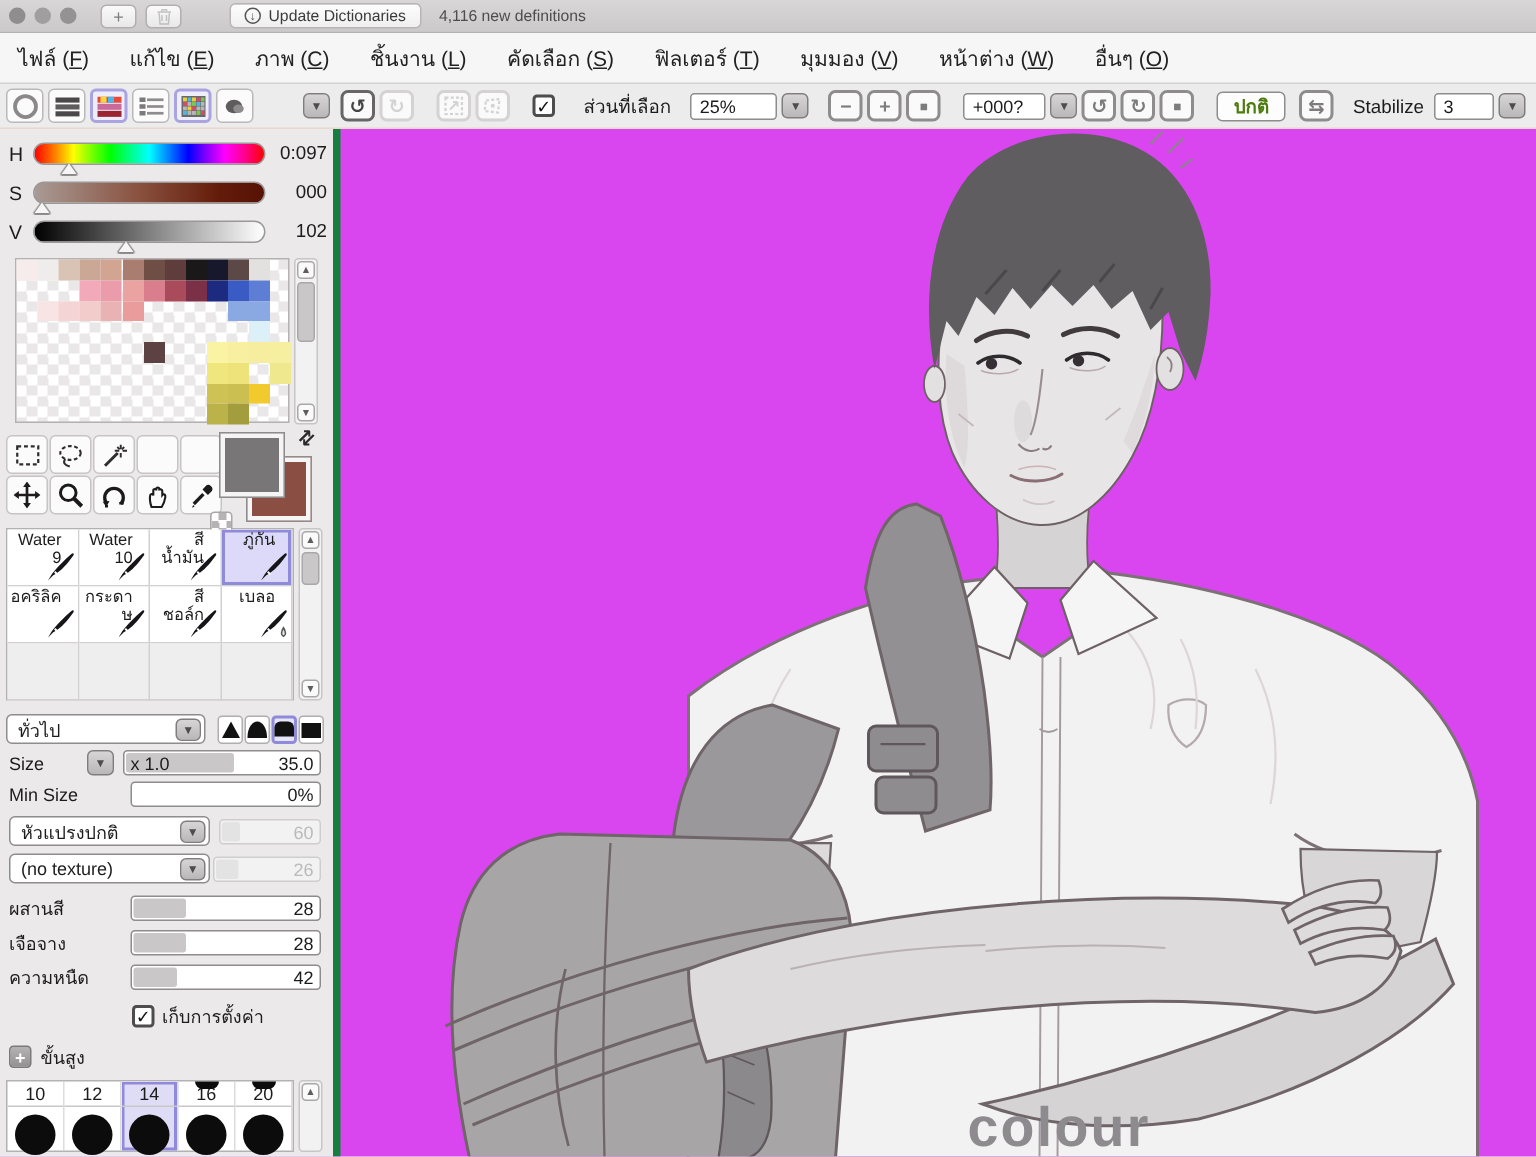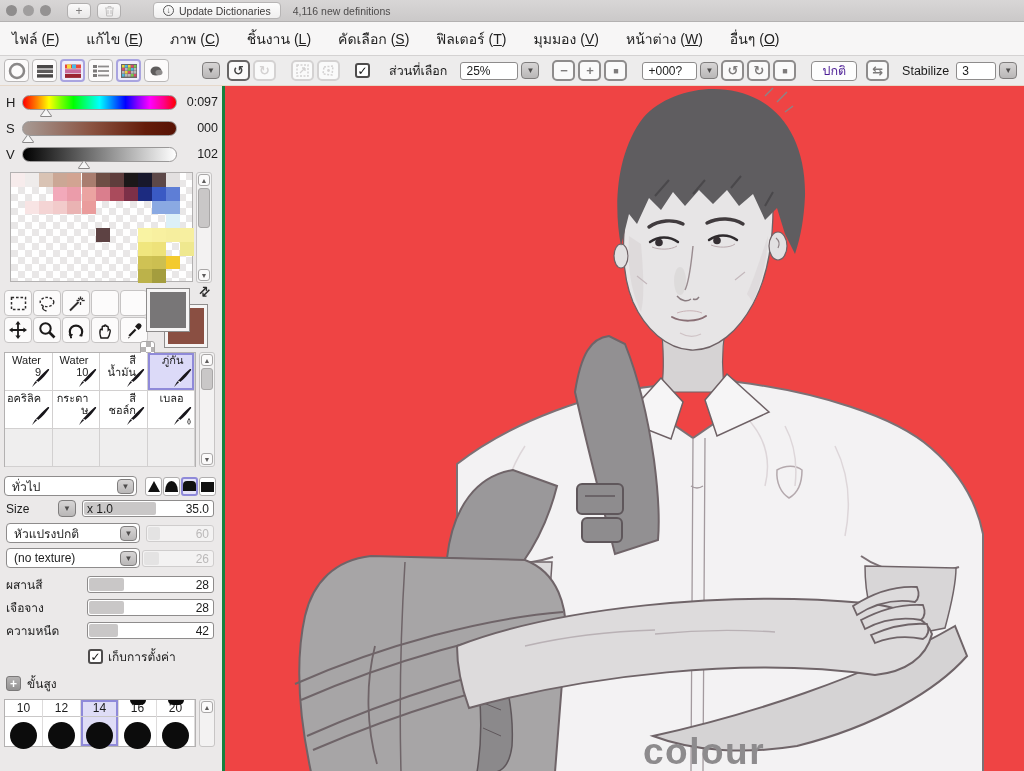--- a/index.html
+++ b/index.html
@@ -37,26 +37,26 @@
   .gbtn.dis  { border-color:#d4d2d2; color:#d4d2d2; }
   .ddbtn { width:18px; height:17px; border:1px solid #7f7d7d; border-radius:4px;
     background:linear-gradient(#d7d5d5,#b9b7b7); color:#4e4c4c; font-size:8px;
     display:flex; align-items:center; justify-content:center; flex:none; }
   .field { height:18px; background:#fff; border:1px solid #8e8c8c; border-radius:3px;
     font-size:12px; color:#1c1c1c; display:flex; align-items:center; padding:0 5px; }
   .chk { width:15px; height:15px; background:#fff; border:2px solid #4e4c4c; border-radius:3px;
     font-size:12px; font-weight:bold; color:#111; display:flex; align-items:center; justify-content:center; flex:none; }
   .tlabel { font-size:12.5px; color:#1c1c1c; white-space:nowrap; }
   .wbtn { height:20px; padding:0 10px; background:#fdfdfd; border:1px solid #8e8c8c; border-radius:4px;
-    font-size:12.5px; color:#4c1d95; display:flex; align-items:center; flex:none; }
+    font-size:12.5px; color:#4d7c0f; display:flex; align-items:center; flex:none;font-weight:bold; }
 
   
   .main { flex:1; display:flex; border-top:1px solid #e6d8ca; min-height:0; }
   .panel { width:222px; flex:none; background:#ebe9e9; padding:3px 0 0 0; position:relative; overflow:hidden; }
-  .canvas { flex:1; background:#ef4444; border-left:3px solid #15803d; position:relative; overflow:hidden; }
+  .canvas { flex:1; background:#d946ef; border-left:5px solid #15803d; position:relative; overflow:hidden; }
 
   
   .hsvrow { height:26px; display:flex; align-items:center; padding:0 4px 0 6px; }
   .hsvlabel { width:12px; font-size:13px; color:#1c1c1c; }
   .slider { flex:1; height:15px; border:1px solid #9a9898; border-radius:8px; position:relative; margin:0 4px; }
   .slider .marker { position:absolute; bottom:-7px; width:0; height:0; margin-left:-5px;
     border-left:5px solid transparent; border-right:5px solid transparent; border-bottom:7px solid #f6f6f6;
     filter:drop-shadow(0 1px 0 #8a8888) drop-shadow(1px 0 0 #8a8888) drop-shadow(-1px 0 0 #8a8888); }
   .hsvval { width:37px; text-align:right; font-size:12.5px; color:#1c1c1c; }
 
@@ -526,20 +526,26 @@
       <div class="srow">
         <span class="slabel" style="width:52px">Size</span>
         <span class="ddbtn" style="margin-right:6px">▼</span>
         <span class="vfield">
           <span class="fillbar" style="width: 55%;"></span>
           <span class="ltext">x 1.0</span>
           <span class="vtext">35.0</span>
         </span>
       </div>
 
+      <div class="srow">
+        <span class="slabel" style="width:81px">Min Size</span>
+        <span class="vfield">
+          <span class="vtext">0%</span>
+        </span>
+      </div>
 
 
       <div class="srow" style="margin-top:6px">
         <span class="dd" style="width:134px;flex:none">
           <span>หัวแปรงปกติ</span>
           <span class="ddbtn">▼</span>
         </span>
         <span class="vfield dis" style="margin-left:6px">
           <span class="fillbar" style="width:18%"></span>
           <span class="vtext">60</span>

